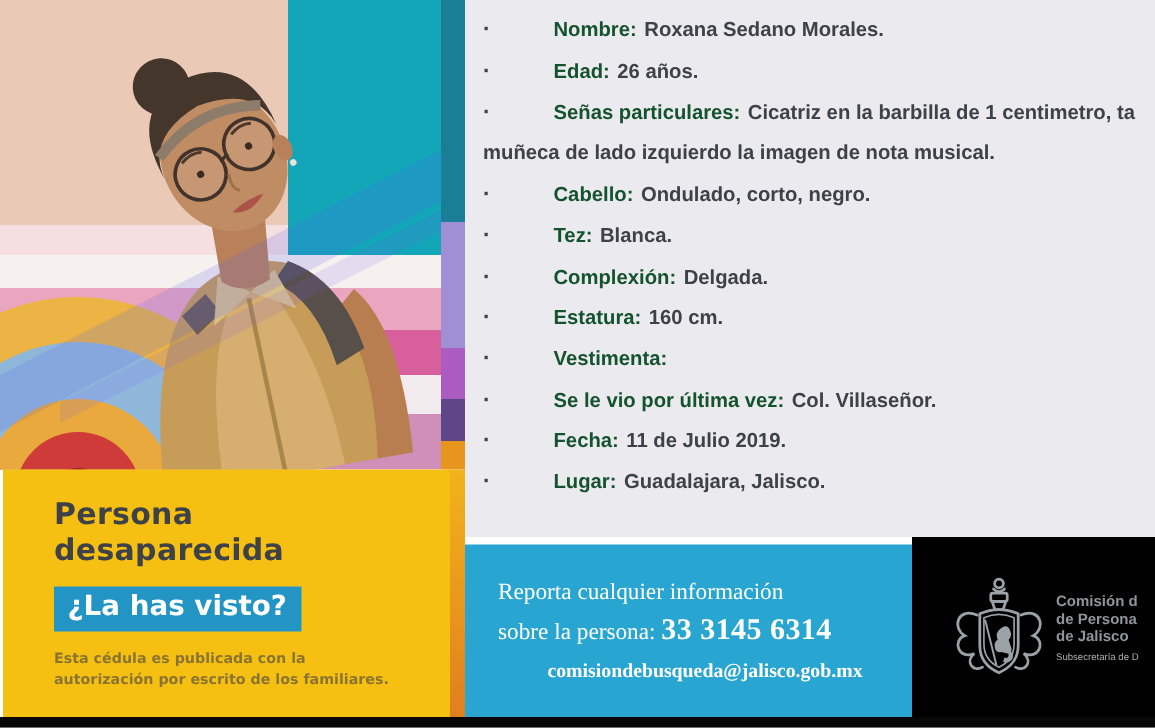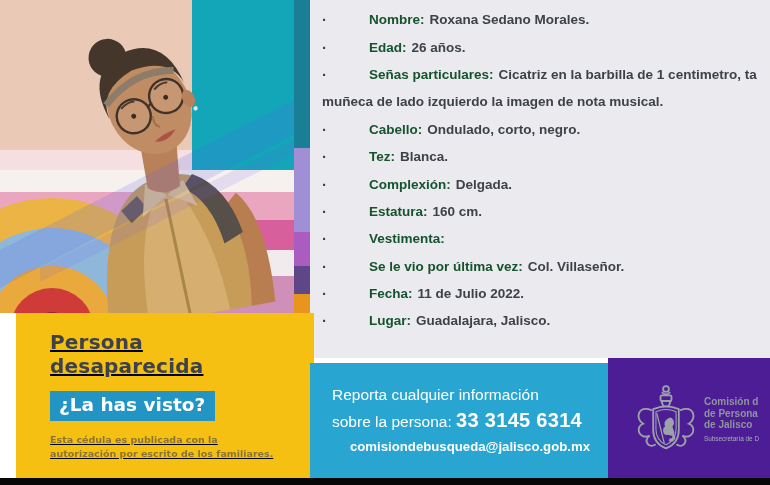--- a/index.html
+++ b/index.html
@@ -24,24 +24,23 @@
   .row {
     height:27.4px; display:flex; align-items:center;
     white-space:nowrap; overflow:hidden;
     font-size:13.5px; font-weight:bold; color:#3d4248;
   }
   .row .bullet { color:#3d4248; margin-right:6px; font-size:15px; }
   .row .label { color:#14532d; margin-right:5px;padding-left:36px; }
   .row.cont { padding-left:0; }
   
   #banner {
-    position:absolute; left:16px; top:313px; width:298px; height:165px;
+    position:absolute; left:2px; top:313px; width:298px; height:165px;
     background:#f6c013; padding:17px 18px 0 34px;
     font-family:"DejaVu Sans", sans-serif;
-    text-decoration:underline;
   }
   #banner-title {
     font-size:20px; font-weight:bold; color:#3e4147; letter-spacing:.2px;
   }
   .tag { display:inline-block; color:#fff; line-height:1;text-align:right; }
   #tag-question {
     margin-top:13px; background:#2395c5; font-size:18.5px; font-weight:bold;
     padding:5px 10px 6px 9px;
   }
   #tag-help {
@@ -49,29 +48,29 @@
     padding:5px 10px 6px 9px;
   }
   #banner-disclaimer {
     margin-top:12px; font-size:9.5px; line-height:1.55; color:#8b7430;
     font-weight:600; max-width:235px;
   }
   
   #contact {
     position:absolute; left:310px; top:363px; width:298px; height:115px;
     background:#29a5d2; color:#fff; padding:21px 0 0 22px;
-    font-family:Liberation Sans, sans-serif;
+    font-family:Liberation Serif, serif;
   }
   #contact .line { font-size:15.5px; font-weight:500; line-height:1.42; }
   #contact .phone { font-weight:bold; font-size:20px; letter-spacing:.3px; }
   #contact .email { margin-top:5px; font-size:13.2px; font-weight:bold;text-align:center; }
   
   #agency {
     position:absolute; left:608px; top:358px; width:162px; height:120px;
-    background:#4c1d95; overflow:hidden;
+    background:#000000; overflow:hidden;
   }
   #crest { position:absolute; left:26px; top:24px; }
   #agency-text {
     position:absolute; left:96px; top:38px; width:80px;
     color:#8e969b; font-size:10px; font-weight:bold; line-height:11.5px;
     white-space:nowrap;
   }
   #agency-text .tiny {
     font-size:6.4px; font-weight:normal; color:#a9b0b4; margin-top:2px;
   }
@@ -213,21 +212,21 @@
         <span class="label">Vestimenta:</span>
       </div>
     <div class="row">
         <span class="bullet">·</span>
         <span class="label">Se le vio por última vez:</span>
         <span class="value">Col. Villaseñor.</span>
       </div>
     <div class="row">
         <span class="bullet">·</span>
         <span class="label">Fecha:</span>
-        <span class="value">11 de Julio 2022.</span>
+        <span class="value">11 de Julio 2019.</span>
       </div>
     <div class="row">
         <span class="bullet">·</span>
         <span class="label">Lugar:</span>
         <span class="value">Guadalajara, Jalisco.</span>
       </div>
   </div>
 
   <div id="banner">
     <div id="banner-title">Persona desaparecida</div>

